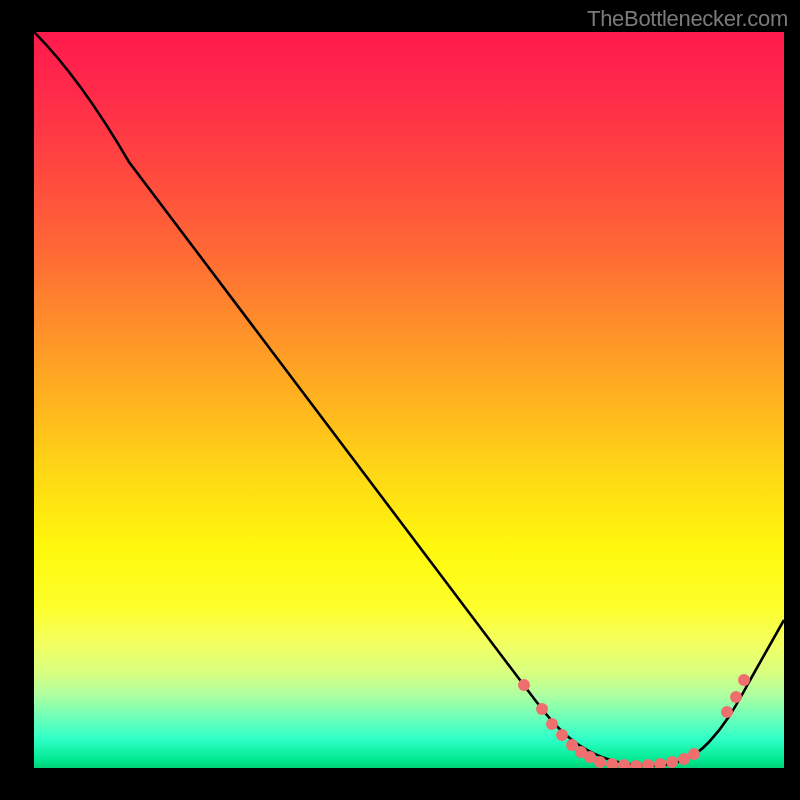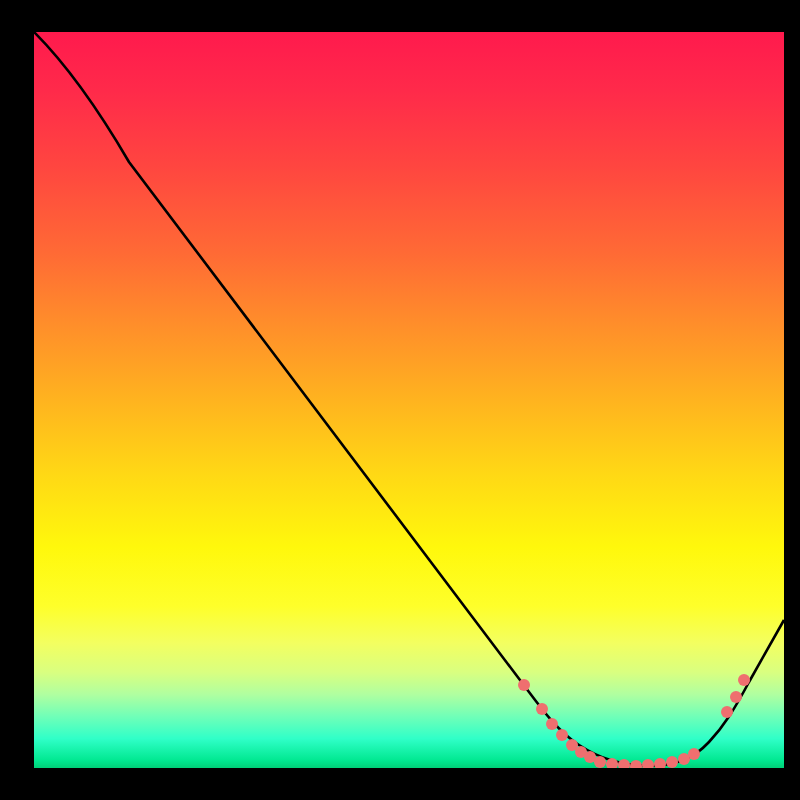--- a/index.html
+++ b/index.html
@@ -29,20 +29,21 @@
     );
   }
   .curve { position: absolute; left: 0; top: 0; width: 100%; height: 100%; }
   .curve path { stroke: #000; stroke-width: 2.6; fill: none; }
   .dots { position: absolute; left: 0; top: 0; width: 100%; height: 100%; }
   .dots circle { fill: #ef6f6f; }
 </style>
 </head>
 <body>
 <div class="outer">
+  <div class="watermark">TheBottlenecker.com</div>
   <div class="plot">
     <div class="gradient"></div>
     <svg class="curve" viewBox="0 0 750 736" preserveAspectRatio="none">
       <path d="M 0 0 
                C 30 30, 60 70, 95 130
                L 495 660
                C 510 680, 525 700, 545 713
                C 565 726, 585 733, 615 734
                C 645 733, 660 726, 675 710
                C 690 694, 700 678, 715 650

